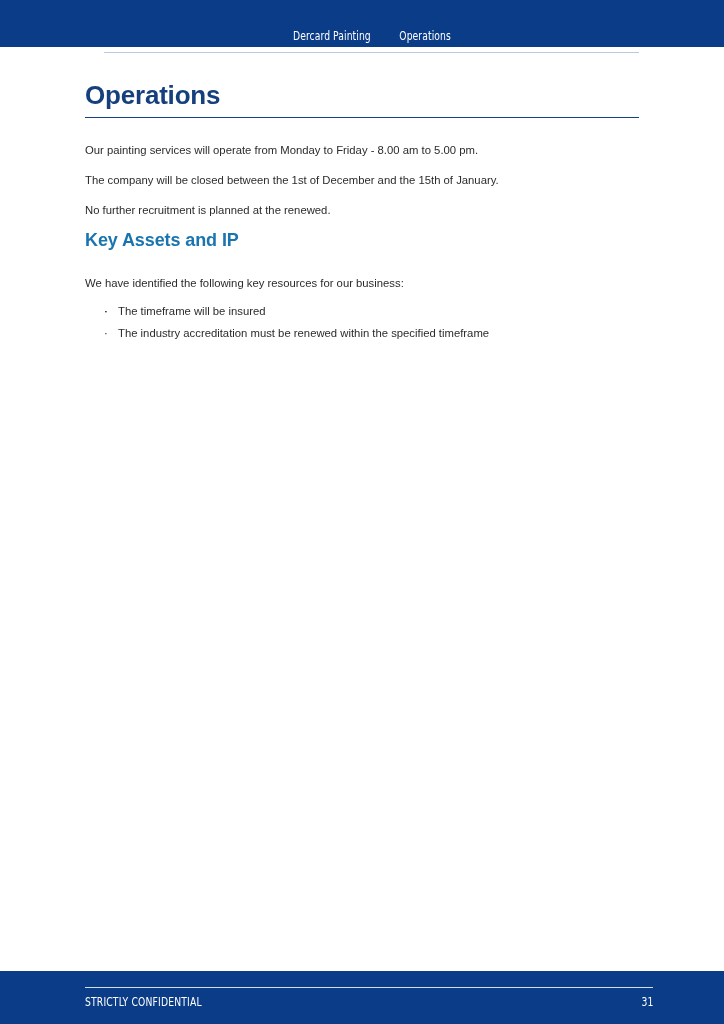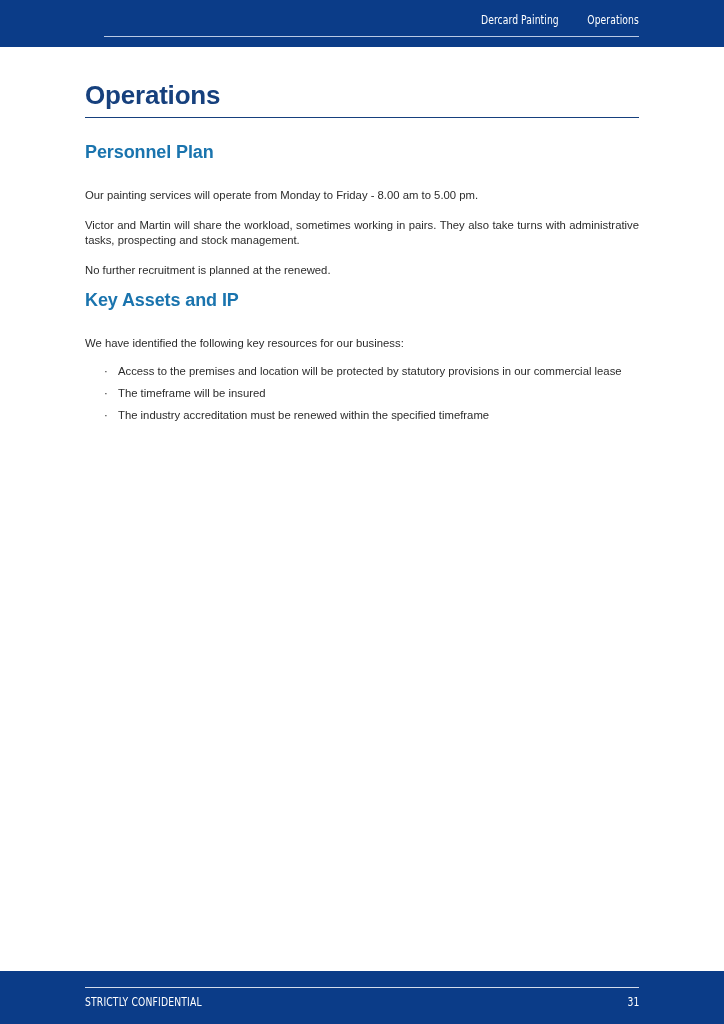--- a/index.html
+++ b/index.html
@@ -28,26 +28,26 @@
     left: 0;
     width: 724px;
     height: 47px;
     background: #0b3c88;
     box-sizing: border-box;
   }
   .page-header .hdr-inner {
     position: absolute;
     left: 85px;
     right: 85px;
-    top: 12px;
+    top: 28px;
     height: 24px;
     border-bottom: 1.5px solid #b9c9e4;
     display: flex;
     align-items: flex-start;
-    justify-content: flex-end;
+    justify-content: center;
     margin-left: 19px;
   }
   .hdr-text {
     font-family: "Liberation Sans Narrow", "DejaVu Sans Condensed", "Liberation Sans", sans-serif;
     font-size: 12.5px;
     letter-spacing: 0.1px;
     color: #ffffff;
     line-height: 15px;
     transform: scaleX(0.82);
     white-space: nowrap;
@@ -124,21 +124,21 @@
     position: absolute;
     left: 0;
     bottom: 0;
     width: 724px;
     height: 53px;
     background: #0b3c88;
   }
   .page-footer .ftr-inner {
     position: absolute;
     left: 85px;
-    right: 85px;
+    right: 71px;
     top: 16px;
     height: 22px;
     border-top: 1.5px solid #d3dcec;
     display: flex;
     align-items: center;
     justify-content: space-between;
   }
   .ftr-text {
     font-family: "Liberation Sans Narrow", "DejaVu Sans Condensed", "Liberation Sans", sans-serif;
     font-size: 12.5px;
@@ -160,31 +160,29 @@
     <div class="hdr-inner">
       <span class="hdr-text hdr-left">Dercard Painting</span>
       <span class="hdr-text hdr-right">Operations</span>
     </div>
   </div>
 
   <div class="content">
 
     <h1 class="doc-title">Operations</h1>
 
-    <h2 class="section-title">Personnel Plan</h2>
     <p class="body-text first">Our painting services will operate from Monday to Friday - 8.00 am to 5.00 pm.</p>
-    <p class="body-text">Victor and Martin will share the workload, sometimes working in pairs. They also take turns with administrative tasks, prospecting and stock management.</p>
+    <p class="body-text">The company will be closed between the 1st of December and the 15th of January.</p>
     <p class="body-text">No further recruitment is planned at the renewed.</p>
 
     <h2 class="section-title tight">Key Assets and IP</h2>
     <p class="body-text first">We have identified the following key resources for our business:</p>
     <ul class="bullet-list">
       <li>
         <span class="bullet-dot">·</span>
-        <span>Access to the premises and location will be protected by statutory provisions in our commercial lease</span>
       </li>
       <li>
         <span class="bullet-dot">·</span>
         <span>The timeframe will be insured</span>
       </li>
       <li>
         <span class="bullet-dot">·</span>
         <span>The industry accreditation must be renewed within the specified timeframe</span>
       </li>
     </ul>

